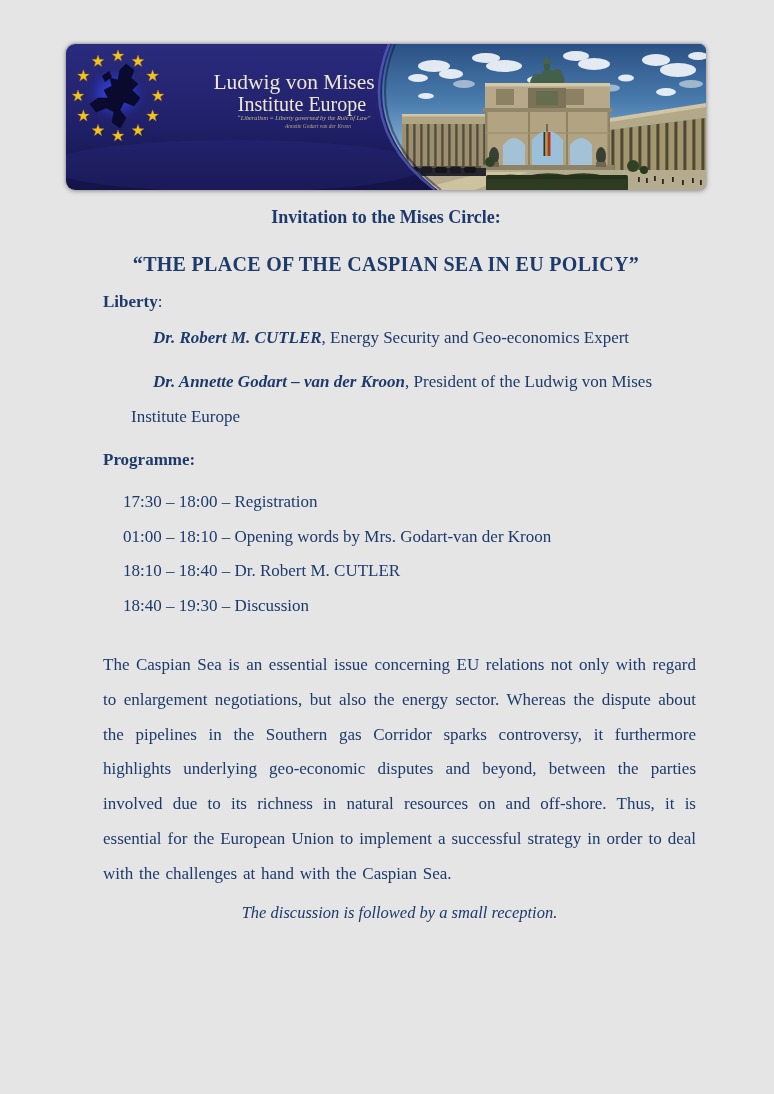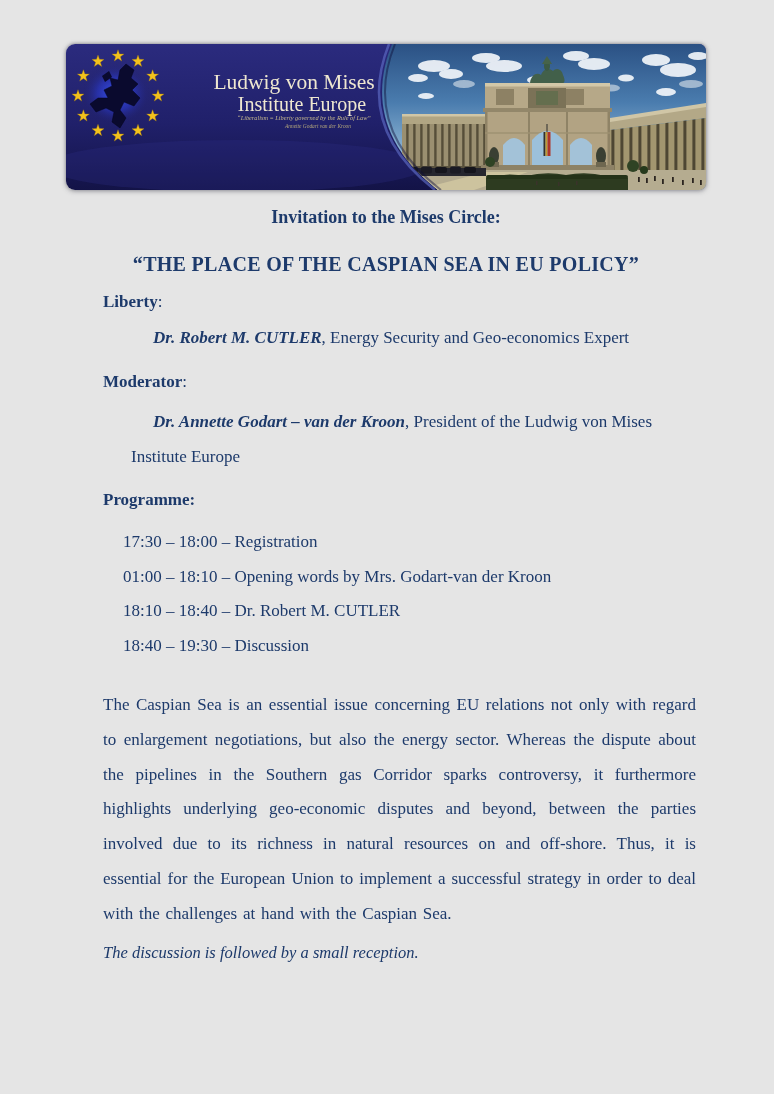--- a/index.html
+++ b/index.html
@@ -25,21 +25,21 @@
   .person{font-size:17px;line-height:30px;margin-top:10px !important;margin-left:28px !important;}
   .lab-moderator{margin-top:17px !important;}
   .person-multi{font-size:17px;line-height:35px;margin-top:11px !important;margin-left:28px !important;width:560px;}
   .lab-programme{margin-top:14px !important;}
   .prog{margin-top:14px;margin-left:20px;}
   .prog p{font-size:17px;line-height:34.5px;}
   .para{
     margin-top:25px !important;font-size:17px;line-height:34.8px;
     text-align:justify;word-spacing:1.5px;font-family:Liberation Serif, serif;
   }
-  .closing{margin-top:9px !important;font-size:16.5px;font-style:italic;line-height:24px;}
+  .closing{margin-top:9px !important;font-size:16.5px;font-style:italic;text-align:center;line-height:24px;}
 </style>
 </head>
 <body>
 
 <div class="page">
 
   <div class="banner">
     <svg viewBox="0 0 640 146" xmlns="http://www.w3.org/2000/svg">
       <defs>
         <linearGradient id="navyG" x1="0" y1="0" x2="0" y2="1">
@@ -226,21 +226,20 @@
   <div class="headings">
     <h2>Invitation to the Mises Circle:</h2>
     <h1>“THE PLACE OF THE CASPIAN SEA IN EU POLICY”</h1>
   </div>
 
   <div class="content">
 
     <p class="label lab-speaker"><span class="b">Liberty</span><span>:</span></p>
     <p class="person"><span class="bi">Dr. Robert M. CUTLER</span><span>, Energy Security and Geo-economics Expert</span></p>
 
-    <p class="label lab-moderator"><span class="b">Moderator</span><span>:</span></p>
     <p class="person-multi"><span class="bi">Dr. Annette Godart – van der Kroon</span><span>, President of the Ludwig von Mises Institute Europe</span></p>
 
     <p class="label lab-programme"><span class="b">Programme:</span></p>
     <div class="prog">
       <p>17:30 – 18:00 – Registration</p>
       <p>01:00 – 18:10 – Opening words by Mrs. Godart-van der Kroon</p>
       <p>18:10 – 18:40 – Dr. Robert M. CUTLER</p>
       <p>18:40 – 19:30 – Discussion</p>
     </div>
 

